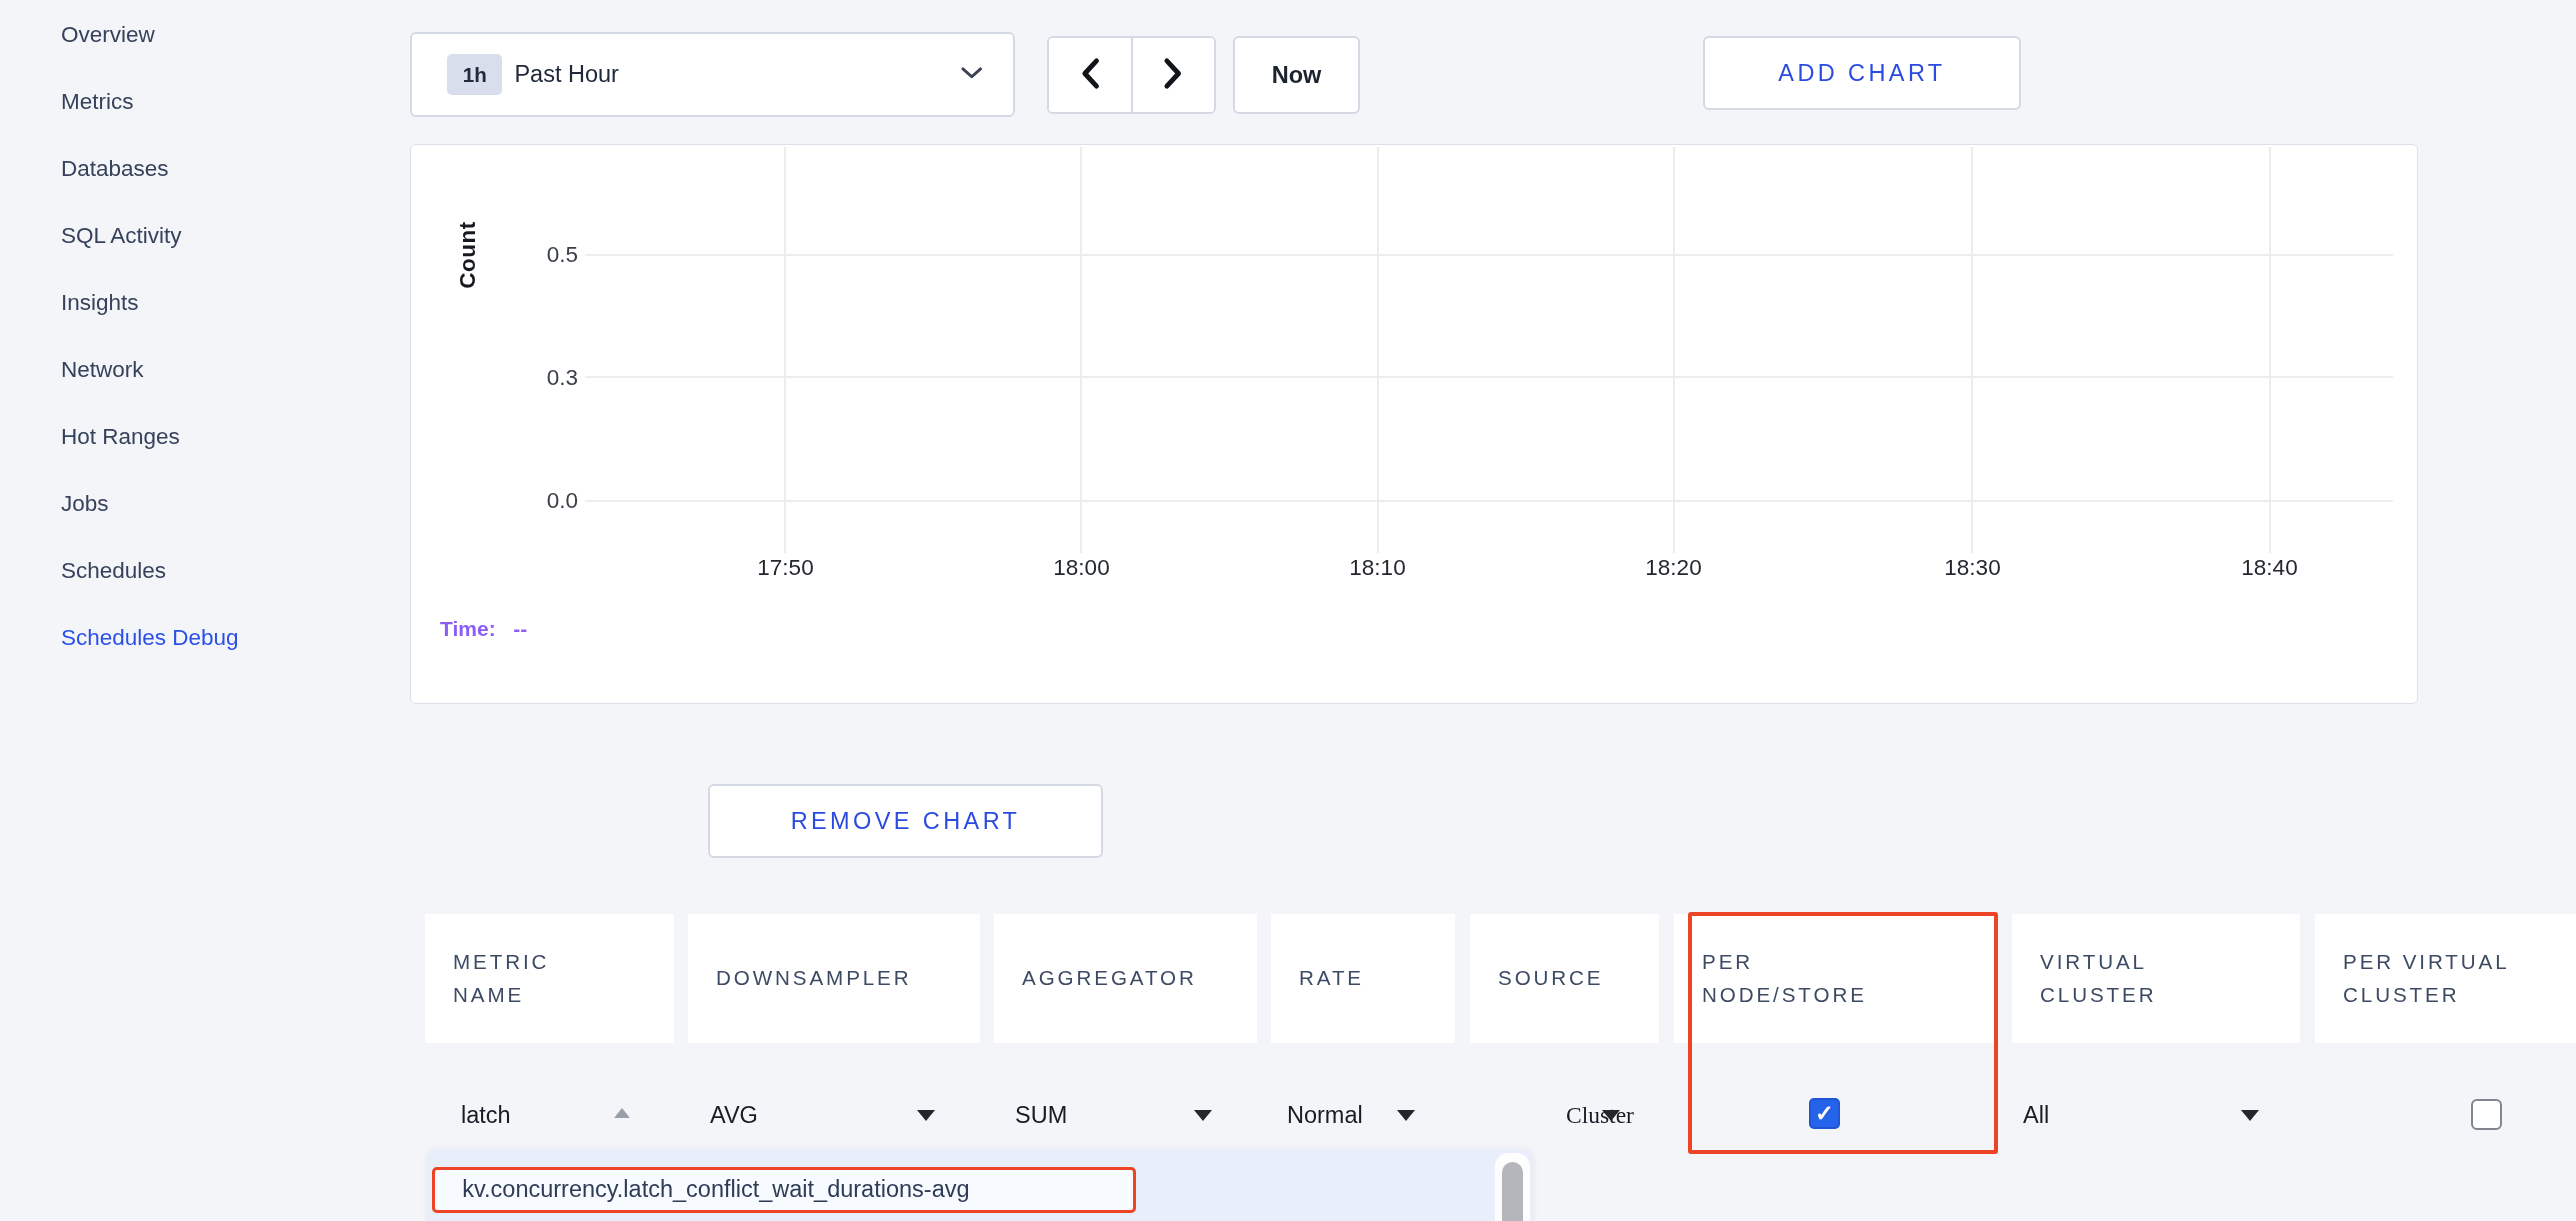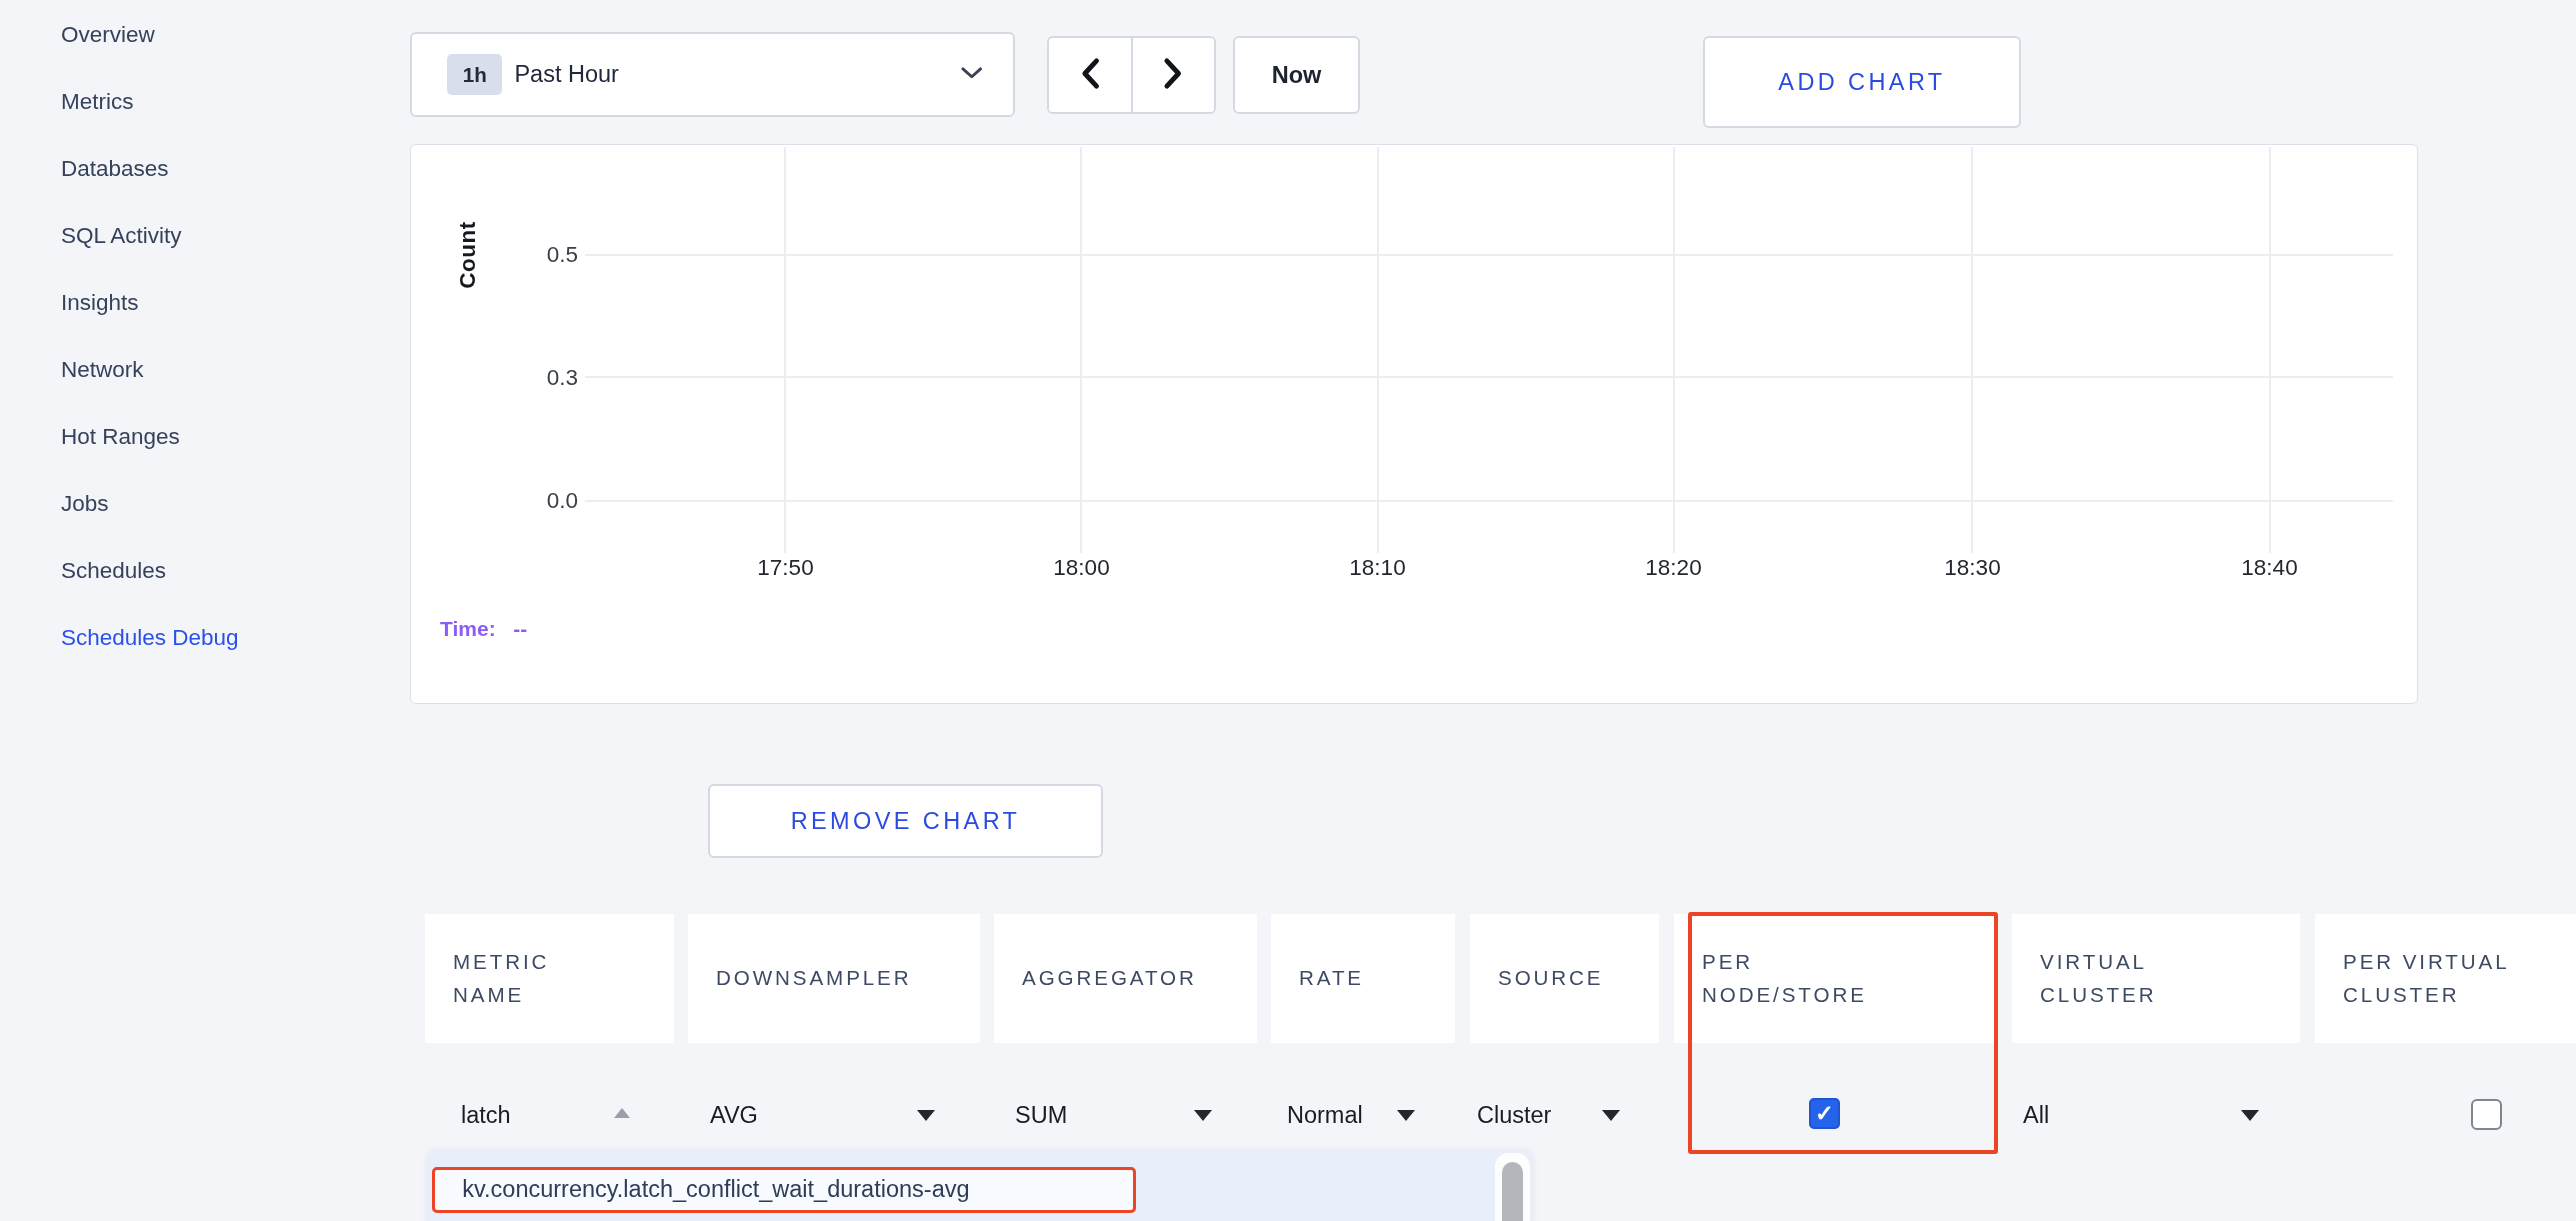--- a/index.html
+++ b/index.html
@@ -21,21 +21,21 @@
   
   .btn { background:#fff; border:2px solid #d5d9e4; border-radius:5.9px; display:flex; align-items:center; justify-content:center; cursor:pointer; }
   .timescale { position:absolute; left:410px; top:32px; width:605px; height:85px; justify-content:flex-start; padding:0 29px 0 35px; }
   .ts-badge { background:#d9deec; border-radius:4.9px; padding:8.8px 15.7px; font-size:20.6px; font-weight:bold; color:#232a3c; }
   .ts-label { margin-left:12px; font-size:23.5px; color:#20293c; flex:1; text-align:left; }
   .arrow-group { position:absolute; left:1047px; top:36px; width:169px; height:78px; display:flex; background:#fff; border:2px solid #d5d9e4; border-radius:5.9px; overflow:hidden; }
   .arrow-btn { flex:1; display:flex; align-items:center; justify-content:center; cursor:pointer; background:#fff; }
   .arrow-btn:first-child { border-right:2px solid #d5d9e4; }
   .now-btn { position:absolute; left:1233px; top:36px; width:127px; height:78px; font-size:23.5px; font-weight:600; color:#1c222e; }
   .chart-action { font-size:23.5px; letter-spacing:3.4px; color:#2b4be0; font-weight:500; }
-  .add-chart { position:absolute; left:1703px; top:36px; width:318px; height:92px; }
+  .add-chart { position:absolute; left:1703px; top:36px; width:318px; height:74px; }
 
   
   .chart-card { position:absolute; left:410px; top:144px; width:2008px; height:560px; background:#fff; border:1px solid #dde0e8; border-radius:5.9px; }
   .ylabel { position:absolute; left:57px; top:110px; transform:translate(-50%,-50%) rotate(-90deg); font-size:22.5px; font-weight:bold; color:#16191f; letter-spacing:0.5px; }
   .ytick { position:absolute; left:93px; width:74px; text-align:right; font-size:22.5px; color:#3a3f47; height:26.5px; line-height:26.5px; }
   .hgrid { position:absolute; left:174px; width:1808px; height:2px; background:#ededef; }
   .vgrid { position:absolute; top:2px; width:2px; height:406px; background:#ecedef; }
   .xtick { position:absolute; top:410px; width:127px; text-align:center; font-size:22.5px; color:#23272e; }
   .time-row { position:absolute; left:29px; top:472px; font-size:21px; font-weight:bold; color:#8b5cf6; }
   .time-row .tv { font-weight:bold; margin-left:17.6px; }
@@ -176,21 +176,21 @@
 
   <span class="cell-text" style="left:710px;">AVG</span>
   <span class="tri-down" style="left:917px;"></span>
 
   <span class="cell-text" style="left:1015px;">SUM</span>
   <span class="tri-down" style="left:1194px;"></span>
 
   <span class="cell-text" style="left:1287px;">Normal</span>
   <span class="tri-down" style="left:1397px;"></span>
 
-  <span class="cell-text" style="left:1477px;">Cluster</span>
+  <span class="cell-text" style="left:1566px;font-family:Liberation Serif, serif;">Cluster</span>
   <span class="tri-down" style="left:1602px;"></span>
 
   <span class="checkbox checked" style="left:1809px; top:1098px;"><span>✓</span></span>
 
   <span class="cell-text" style="left:2023px;">All</span>
   <span class="tri-down" style="left:2241px;"></span>
 
   <span class="checkbox unchecked" style="left:2471px; top:1099px;"></span>
 
   <div class="hl-box" style="left:1688px; top:912px; width:310px; height:242px;"></div>

